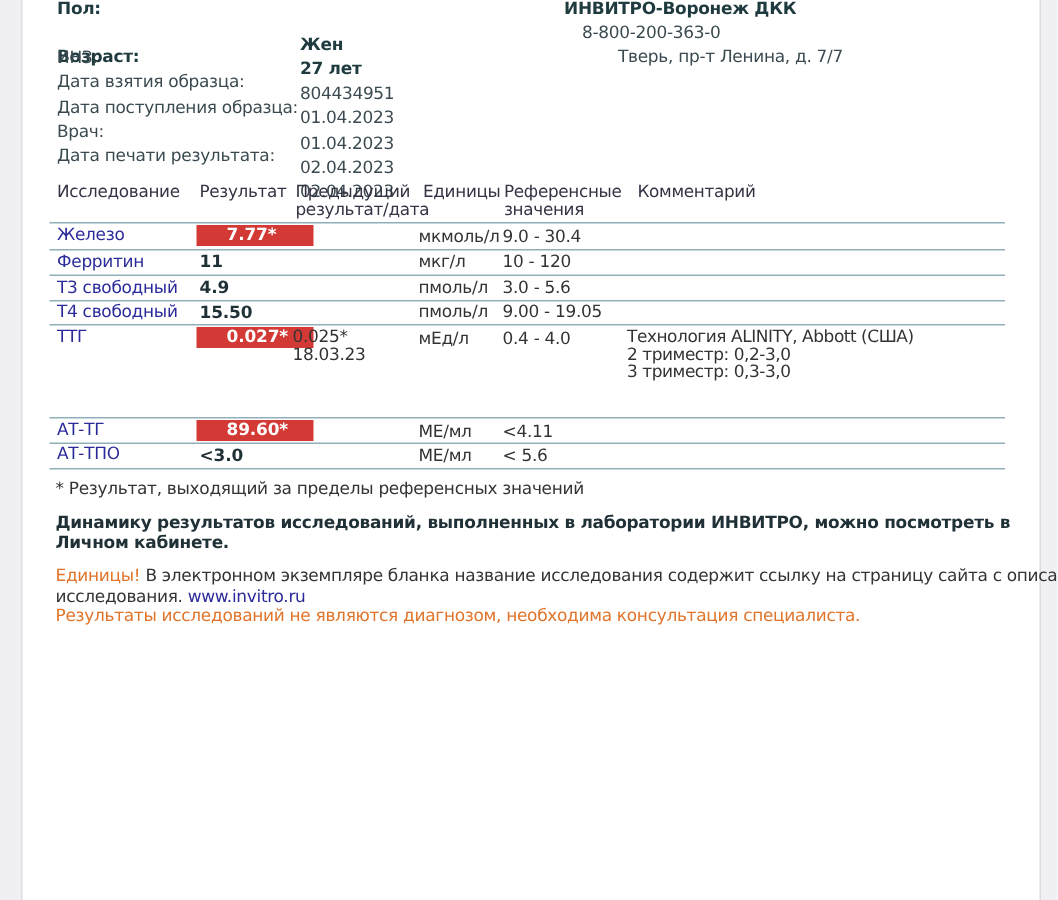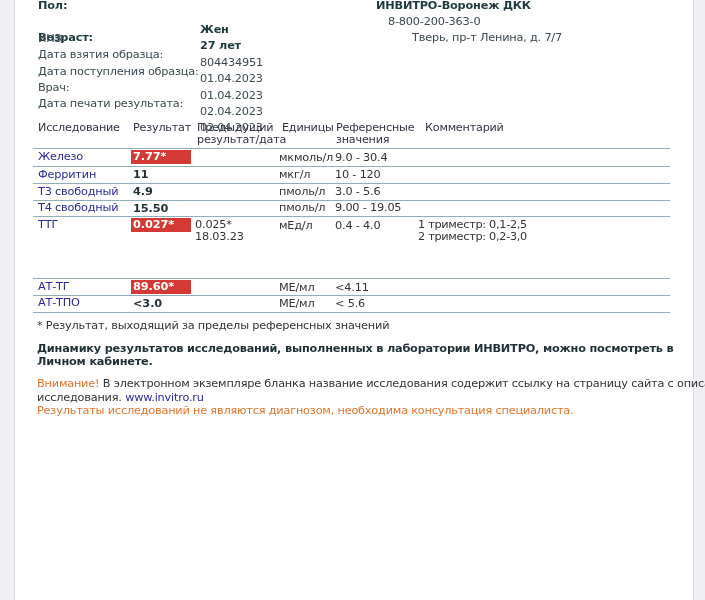--- a/index.html
+++ b/index.html
@@ -10,21 +10,21 @@
   .abs { position:absolute; white-space:nowrap; }
   .f12 { font-size:11.3px; letter-spacing:-0.2px; }
   .b { font-weight:bold; color:#1f3b3f; }
   .lbl { left:38px; }
   .val { left:200px;margin-top:24px; }
   .lab { color:#355; color:#3a4a50; }
   .hdr { color:#334; top:122px; line-height:12px; font-size:11.2px; letter-spacing:-0.2px; }
   .line { position:absolute; left:33px; width:637px; height:0; border-top:1.5px solid #8fb0b8; }
   .name { color:#2a2a9a; font-size:11.3px; letter-spacing:-0.2px; }
   .res { font-weight:bold; font-size:11.3px; color:#1f3036; letter-spacing:-0.1px; }
-  .bad { background:#d33a35; color:#fff; width:58px; padding-left:2px; height:14px; line-height:14px; }
+  .bad { background:#d33a35; color:#fff; width:58px; padding-left:20px; height:14px; line-height:14px; }
   .unit { left:279px; font-size:11.3px; color:#333; letter-spacing:-0.2px; }
   .ref { left:335px; font-size:11.3px; color:#333; letter-spacing:-0.2px; }
   .cmt { left:418px; font-size:11.3px; color:#333; line-height:11.6px; letter-spacing:-0.3px; }
   .orange { color:#e0742a; }
   .link { color:#2a2a9a; }
 </style>
 </head>
 <body>
 
 <div class="page"></div>
@@ -95,22 +95,23 @@
 </div>
 <div class="line" style="top:216px"></div>
 
 <div>
   <span class="abs name" style="left:38px;top:218px">ТТГ</span>
   <span class="abs res bad" style="left:131px;top:218px">0.027*</span>
   <span class="abs f12" style="left:195px;top:219px;line-height:12px;color:#333"><span>0.025*</span><br><span>18.03.23</span></span>
   <span class="abs unit" style="top:219px">мЕд/л</span>
   <span class="abs ref" style="top:219px">0.4 - 4.0</span>
   <div class="abs cmt" style="top:219px">
-    <div>1 триместр: 0,1-2,5</div>
+    <div>Технология ALINITY, Abbott (США)</div>
     <div>2 триместр: 0,2-3,0</div>
+    <div>3 триместр: 0,3-3,0</div>
   </div>
 </div>
 <div class="line" style="top:278px"></div>
 
 <div>
   <span class="abs name" style="left:38px;top:280px">АТ-ТГ</span>
   <span class="abs res bad" style="left:131px;top:280px">89.60*</span>
   <span class="abs unit" style="top:281px">МЕ/мл</span>
   <span class="abs ref" style="top:281px">&lt;4.11</span>
 </div>
@@ -125,16 +126,16 @@
 <div class="line" style="top:312px"></div>
 
 <span class="abs f12" style="left:37px;top:319px;color:#333">* Результат, выходящий за пределы референсных значений</span>
 
 <div class="abs f12 b" style="left:37px;top:342px;line-height:13px;color:#1f3036">
   <div>Динамику результатов исследований, выполненных в лаборатории ИНВИТРО, можно посмотреть в</div>
   <div>Личном кабинете.</div>
 </div>
 
 <div class="abs f12" style="left:37px;top:377px;line-height:13.5px;color:#333">
-  <div><span class="orange">Внимание!</span><span> В электронном экземпляре бланка название исследования содержит ссылку на страницу сайта с описанием</span></div>
+  <div><span class="orange">Единицы!</span><span> В электронном экземпляре бланка название исследования содержит ссылку на страницу сайта с описанием</span></div>
   <div><span>исследования. </span><span class="link">www.invitro.ru</span></div>
   <div class="orange">Результаты исследований не являются диагнозом, необходима консультация специалиста.</div>
 </div>
 
 </body></html>

